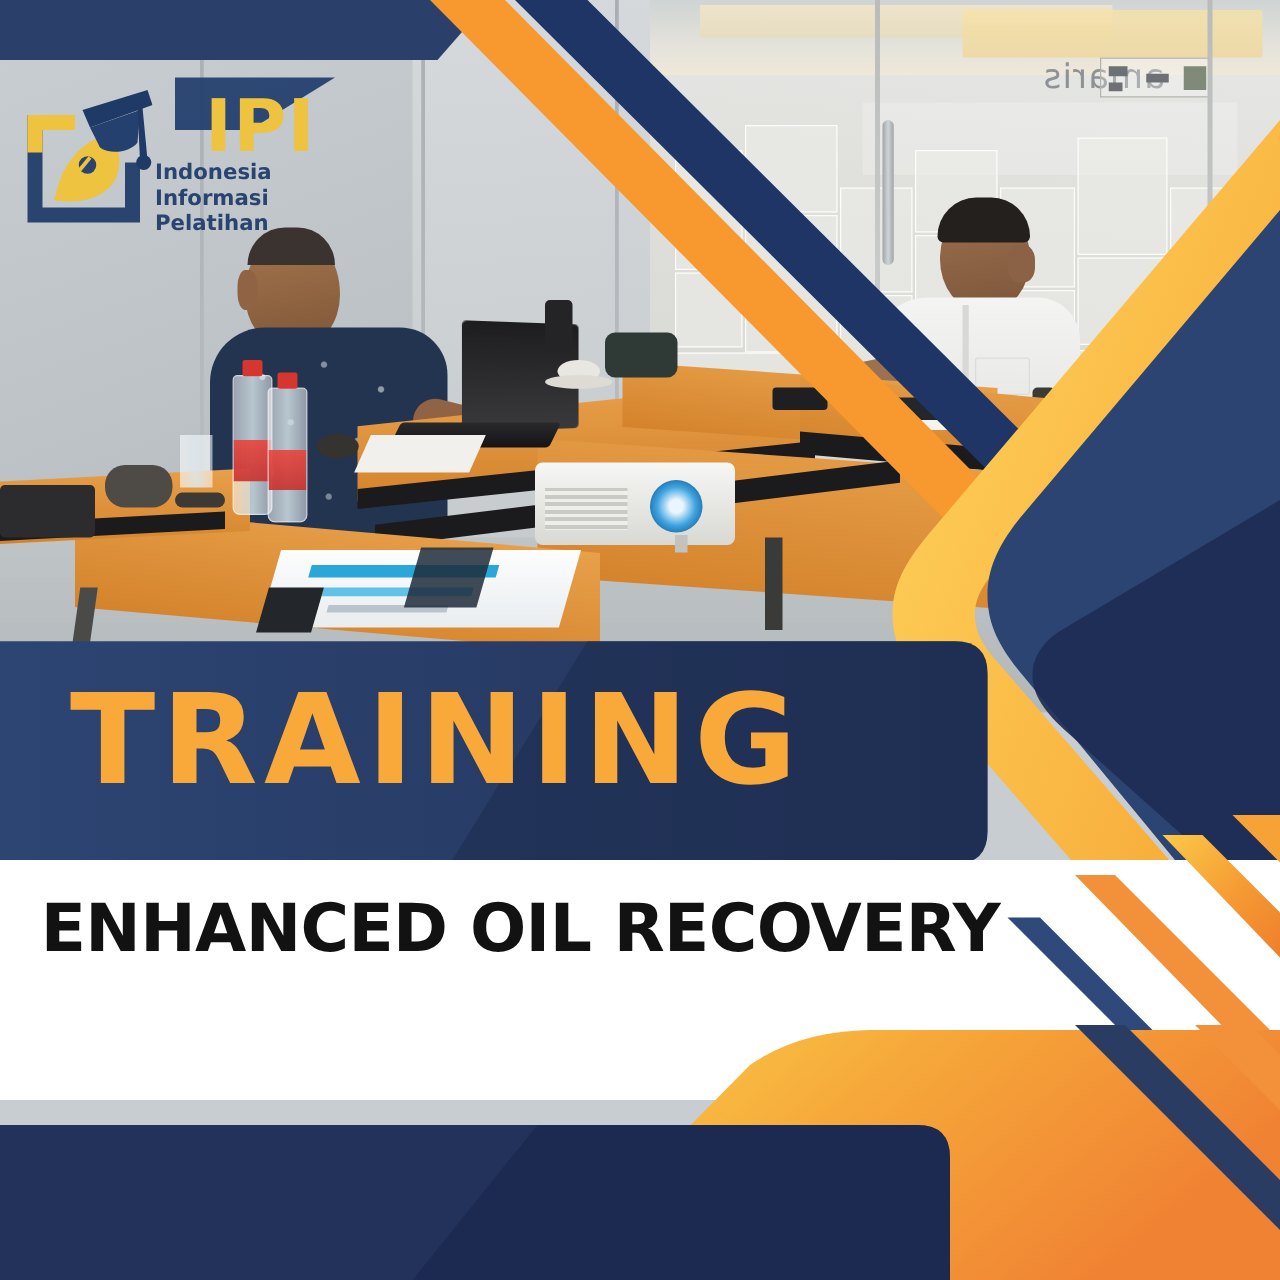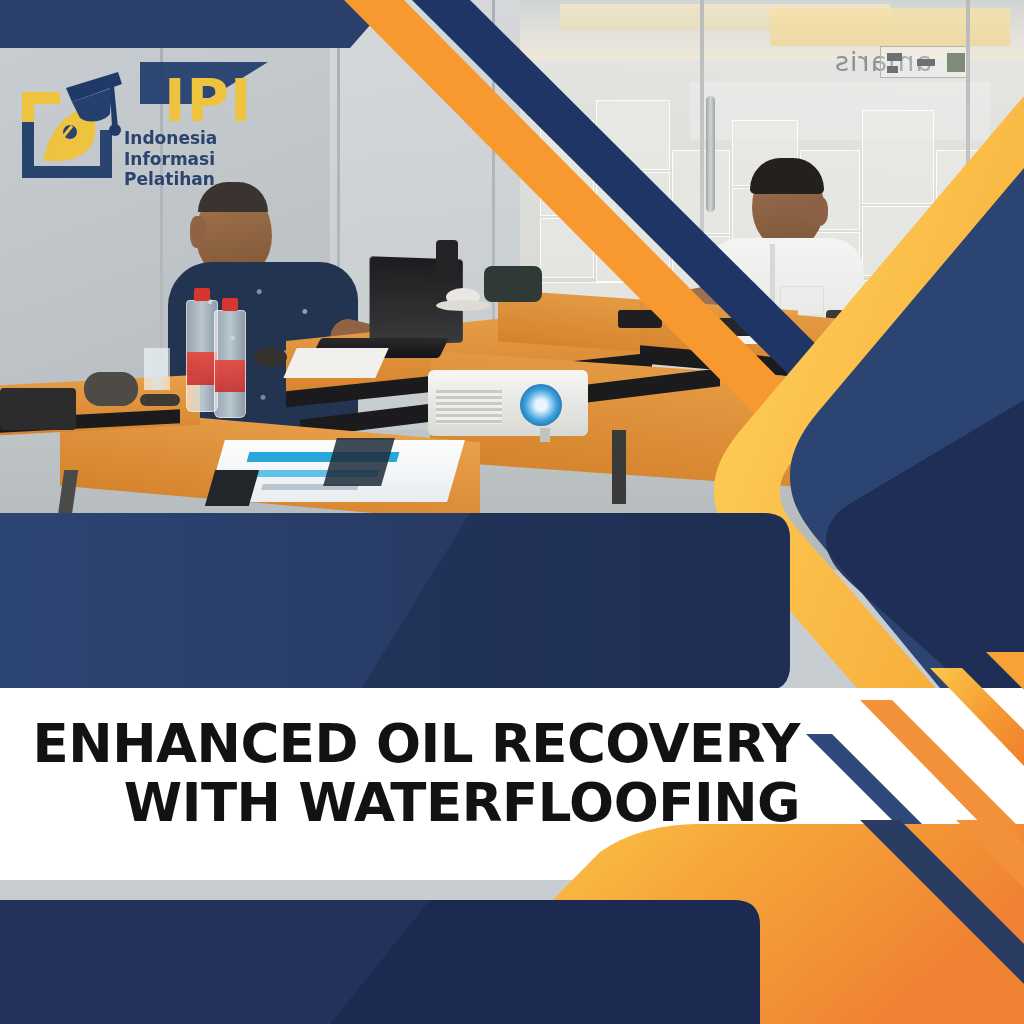--- a/index.html
+++ b/index.html
@@ -329,20 +329,20 @@
       <circle cx="101" cy="60" r="6" fill="#1f3a66"></circle>
     </svg>
     <div class="word">IPI</div>
     <div class="sub">
       <div>Indonesia</div>
       <div>Informasi</div>
       <div>Pelatihan</div>
     </div>
   </div>
 
+  <div class="trainingTxt">TRAINING</div>
 
   <div class="courseTitle">
     <div>ENHANCED OIL RECOVERY</div>
-    <div>WITH WATERFLOOFING</div>
   </div>
 
 
 </div>
 
 </body></html>

